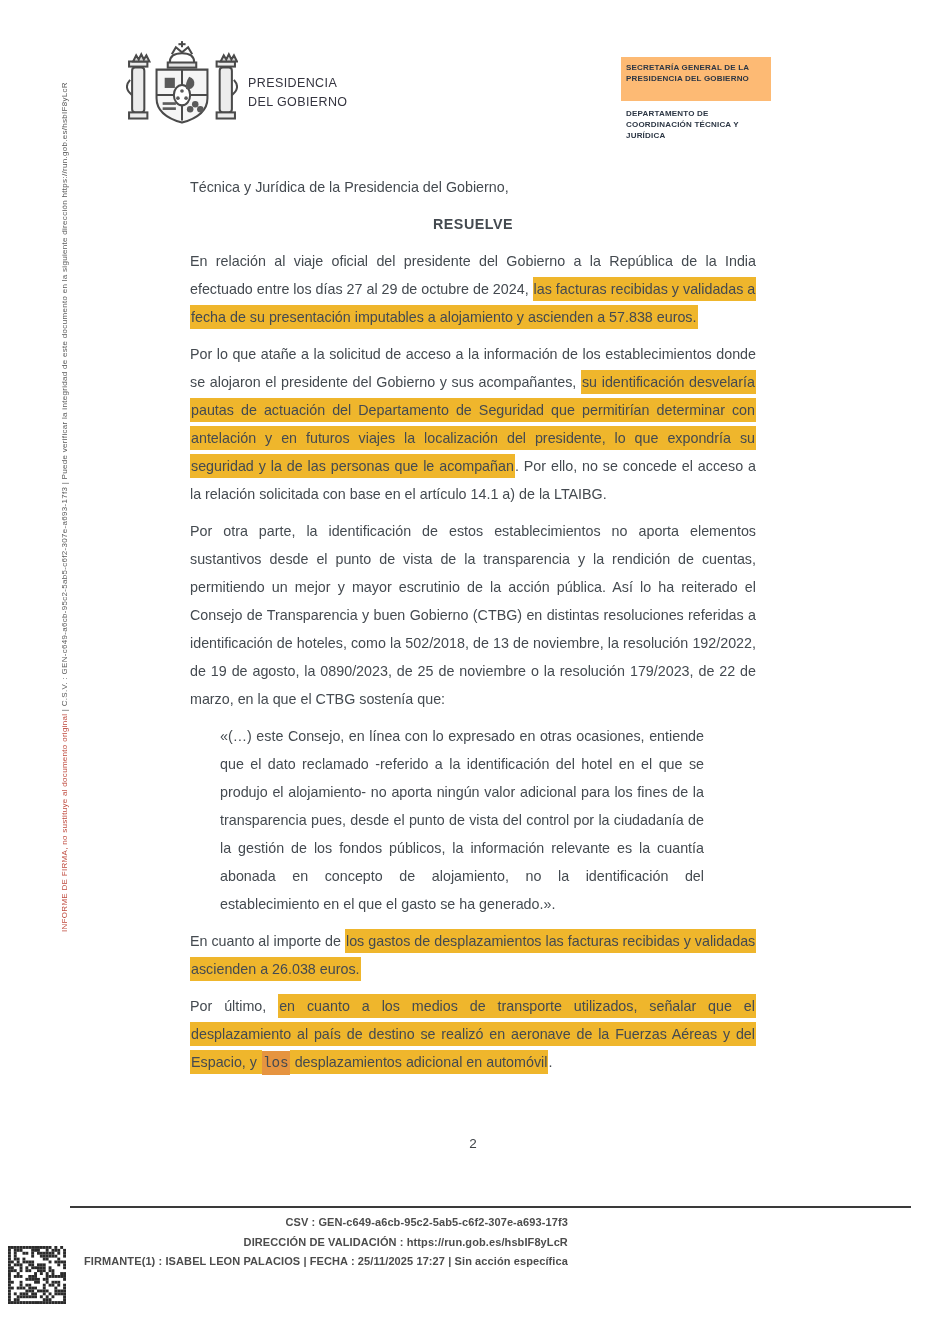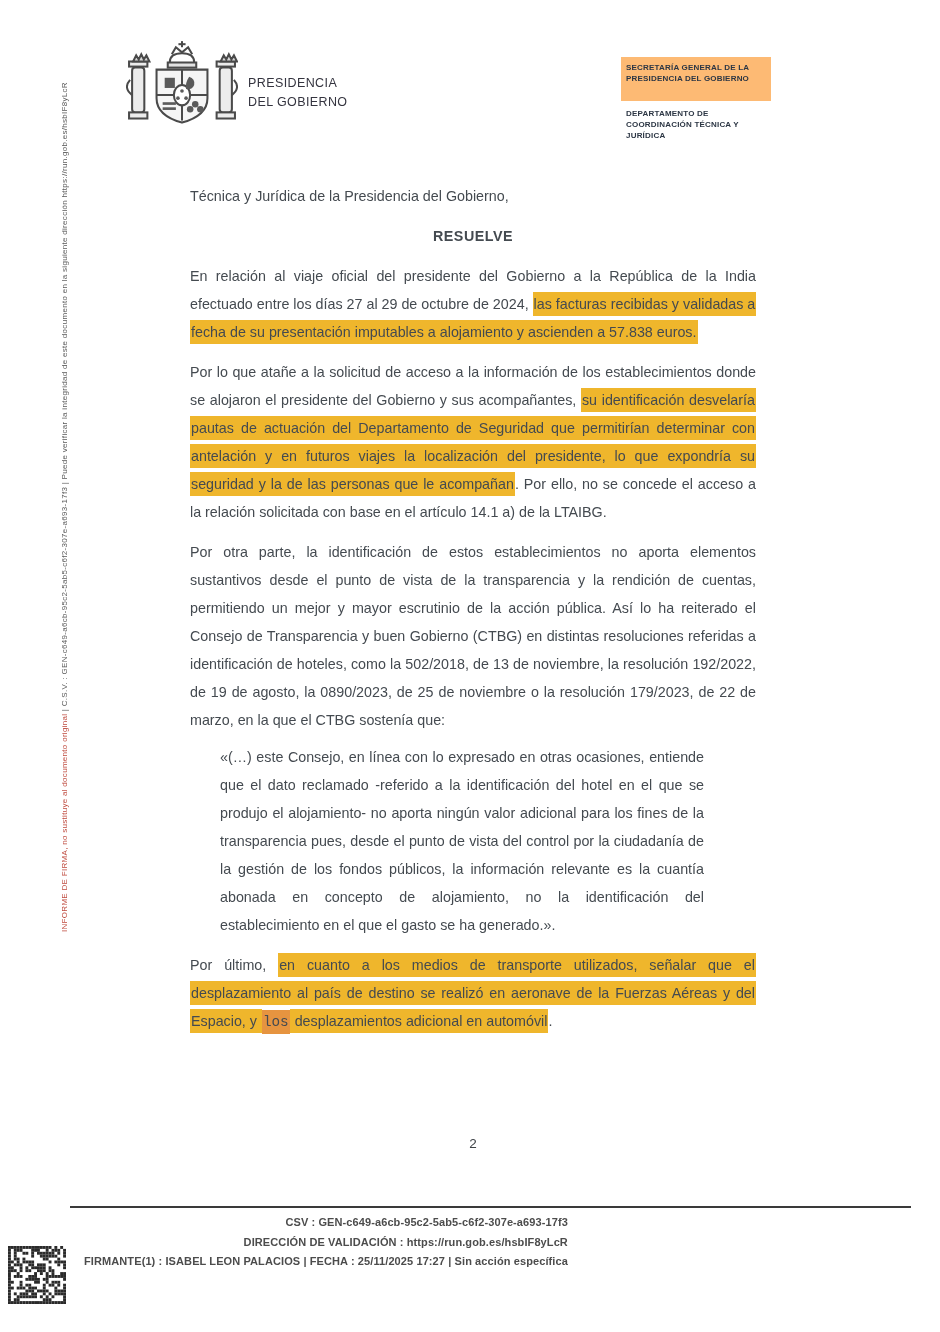--- a/index.html
+++ b/index.html
@@ -40,21 +40,21 @@
 
   
   .doc-body {
     position: absolute;
     left: 190px; top: 170px; width: 566px;
     font-size: 14.3px;
     line-height: 28px;
     text-align: justify;
     color: #444a50;
   }
-  .doc-body p { margin: 12px 0 9px 0; }
+  .doc-body p { margin: 3px 0 9px 0; }
   .opening { margin-bottom: 10px; }
   .resuelve { text-align: center; font-weight: bold; letter-spacing: 0.5px; margin-bottom: 10px; }
   .bold { font-weight: bold; }
   .hl {
     background: #efb62c;
     padding: 4px 1px;
     -webkit-box-decoration-break: clone;
     box-decoration-break: clone;
   }
   .hl-dark {
@@ -147,20 +147,21 @@
     <p class="resuelve">RESUELVE</p>
 
     <p><span>En relación al viaje oficial del presidente del Gobierno a la República de la India efectuado entre los días 27 al 29 de octubre de 2024, </span><span class="hl">las facturas recibidas y validadas a fecha de su presentación imputables a alojamiento y ascienden a 57.838 euros.</span></p>
 
     <p><span>Por lo que atañe a la solicitud de acceso a la información de los establecimientos donde se alojaron el presidente del Gobierno y sus acompañantes, </span><span class="hl">su identificación desvelaría pautas de actuación del Departamento de Seguridad que permitirían determinar con antelación y en futuros viajes la localización del presidente, lo que expondría su seguridad y la de las personas que le acompañan</span><span>. Por ello, no se concede el acceso a la relación solicitada con base en el artículo 14.1 a) de la LTAIBG.</span></p>
 
     <p>Por otra parte, la identificación de estos establecimientos no aporta elementos sustantivos desde el punto de vista de la transparencia y la rendición de cuentas, permitiendo un mejor y mayor escrutinio de la acción pública. Así lo ha reiterado el Consejo de Transparencia y buen Gobierno (CTBG) en distintas resoluciones referidas a identificación de hoteles, como la 502/2018, de 13 de noviembre, la resolución 192/2022, de 19 de agosto, la 0890/2023, de 25 de noviembre o la resolución 179/2023, de 22 de marzo, en la que el CTBG sostenía que:</p>
 
     <p class="quote">«(…) este Consejo, en línea con lo expresado en otras ocasiones, entiende que el dato reclamado -referido a la identificación del hotel en el que se produjo el alojamiento- no aporta ningún valor adicional para los fines de la transparencia pues, desde el punto de vista del control por la ciudadanía de la gestión de los fondos públicos, la información relevante es la cuantía abonada en concepto de alojamiento, no la identificación del establecimiento en el que el gasto se ha generado.».</p>
 
+    <p><span>En cuanto al importe de </span><span class="hl">los gastos de desplazamientos las facturas recibidas y validadas ascienden a 26.038 euros.</span></p>
 
     <p><span>Por último, </span><span class="hl">en cuanto a los medios de transporte utilizados, señalar que el desplazamiento al país de destino se realizó en aeronave de la Fuerzas Aéreas y del Espacio, y </span><span class="hl-dark">los</span><span class="hl"> desplazamientos adicional en automóvil</span><span>.</span></p>
   </div>
 
   <div class="page-number">2</div>
 
   <div class="footer-divider"></div>
   <div class="footer-text">
     <div>CSV : GEN-c649-a6cb-95c2-5ab5-c6f2-307e-a693-17f3</div>
     <div>DIRECCIÓN DE VALIDACIÓN : https://run.gob.es/hsbIF8yLcR</div>

